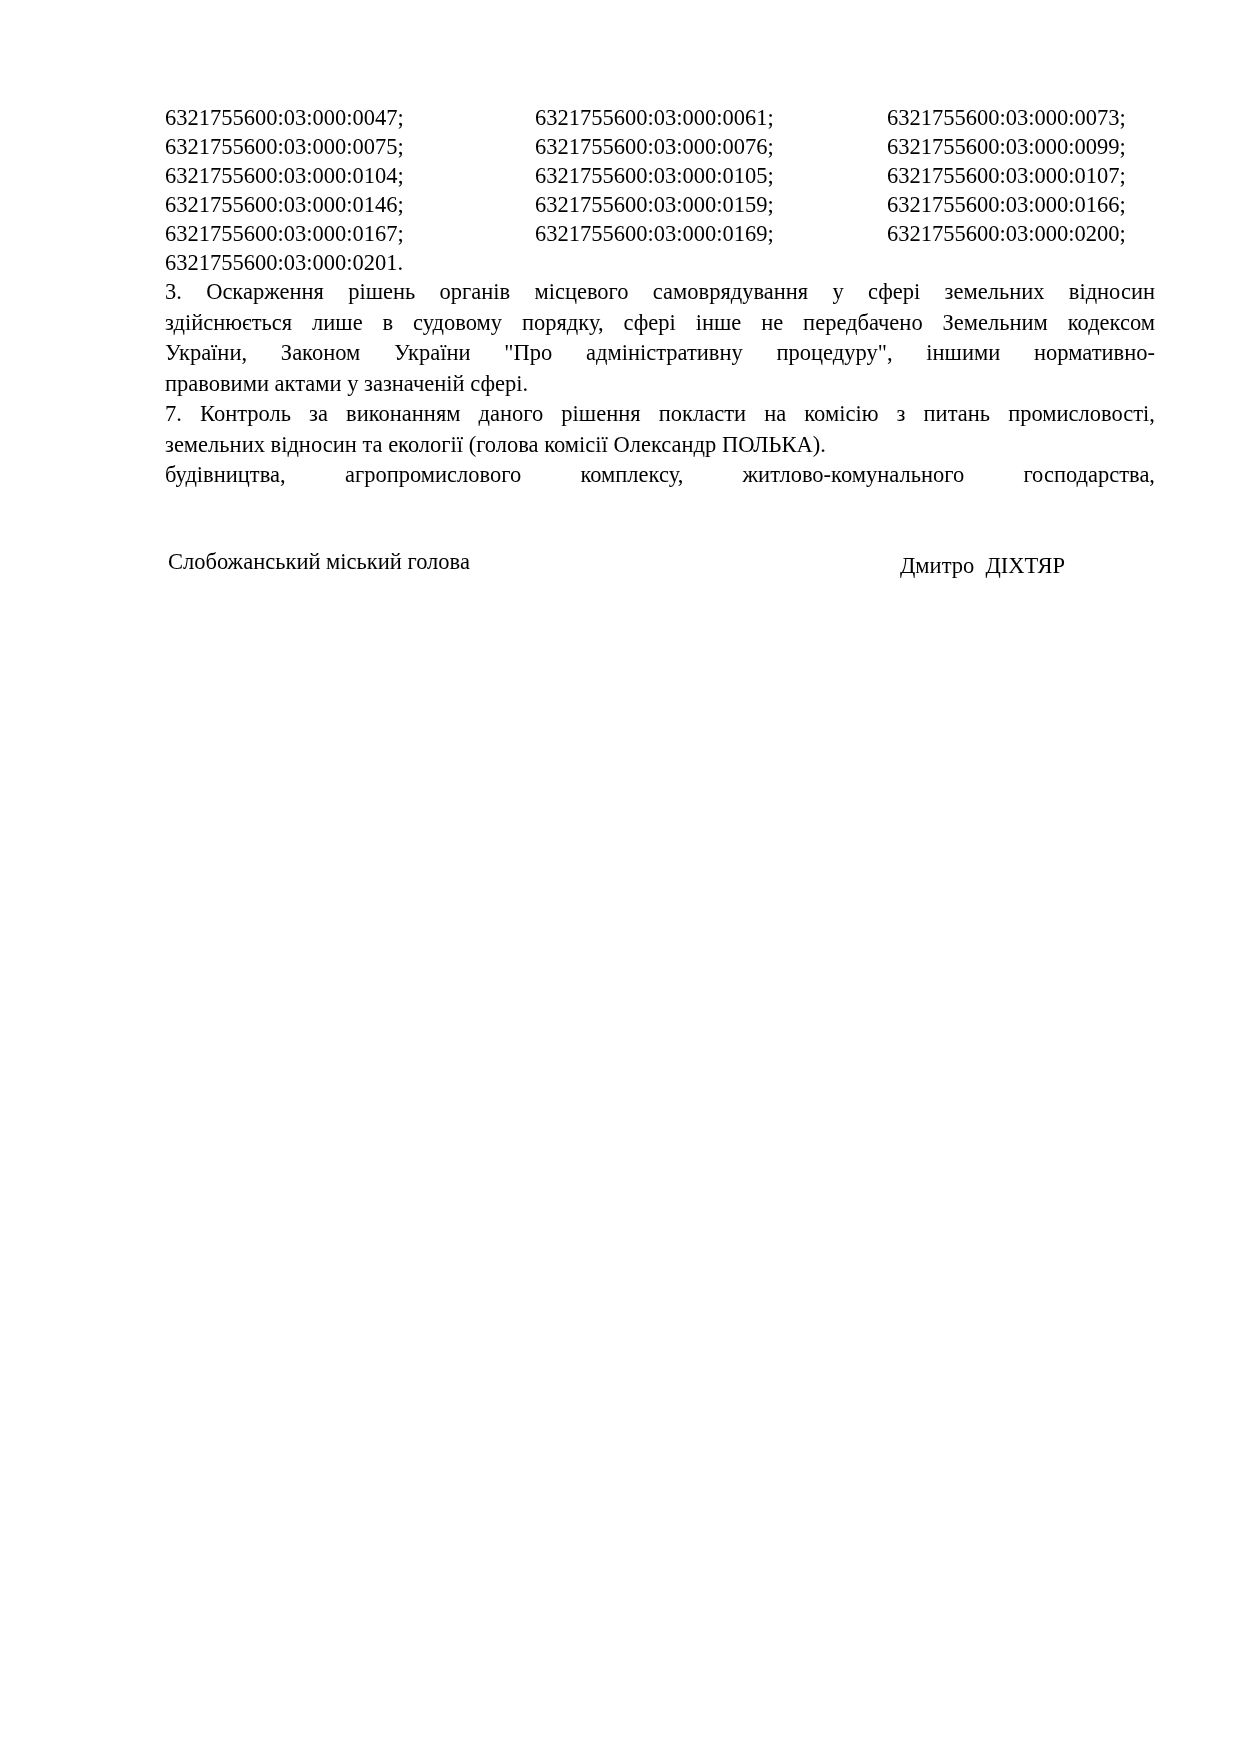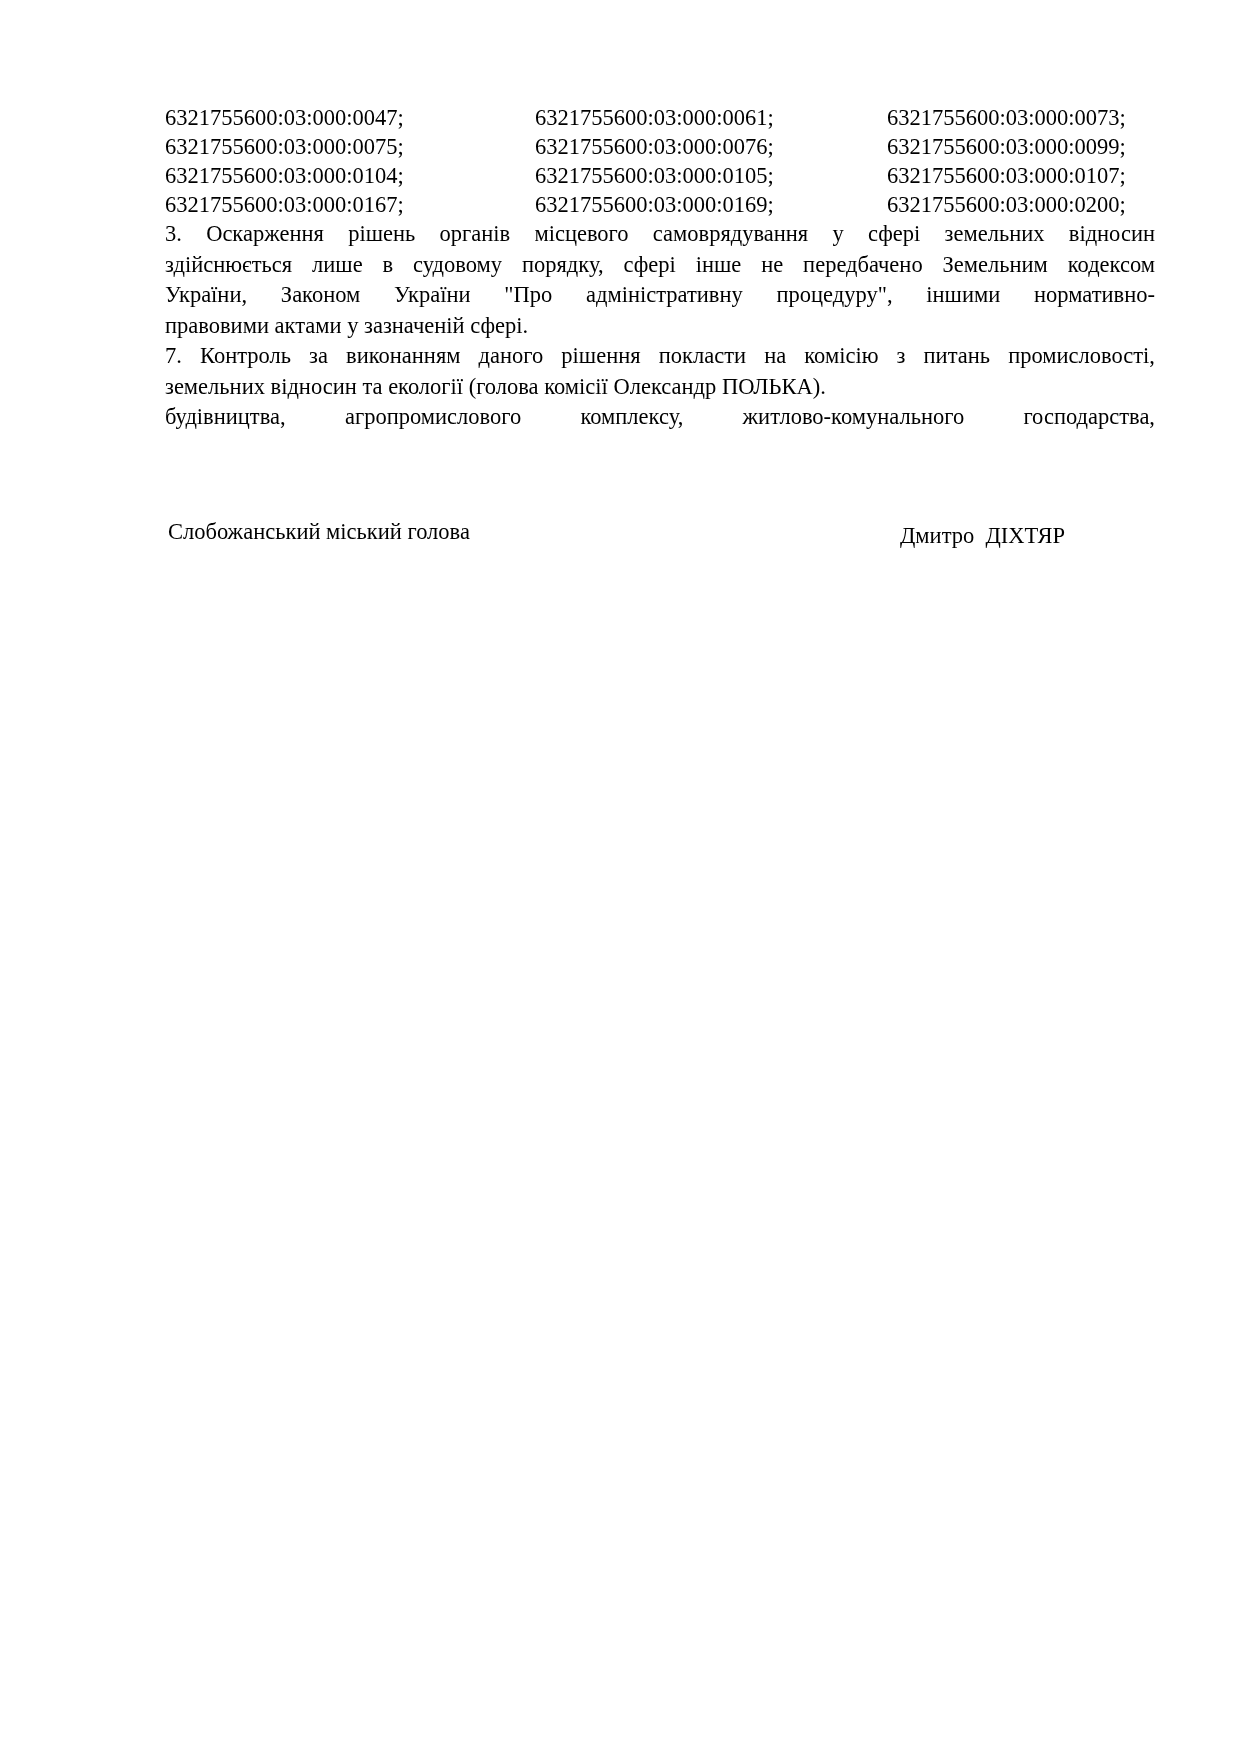--- a/index.html
+++ b/index.html
@@ -41,21 +41,21 @@
   .line {
     line-height: 30.5px;
     text-align: justify;
     text-align-last: justify;
   }
   .line.last {
     text-align-last: left;
   }
   .signature-row {
     position: relative;
-    margin-top: 84px;
+    margin-top: 56px;
     height: 29px;
     line-height: 29px;
   }
   .sig-title {
     padding-left: 3px;
     white-space: pre;
   }
   .sig-name {
     position: absolute;
     left: 735px;
@@ -79,23 +79,31 @@
           <span class="cad-cell">6321755600:03:000:0075;</span>
           <span class="cad-cell">6321755600:03:000:0076;</span>
           <span class="cad-cell">6321755600:03:000:0099;</span>
         </div>
         <div class="cad-row">
           <span class="cad-cell">6321755600:03:000:0104;</span>
           <span class="cad-cell">6321755600:03:000:0105;</span>
           <span class="cad-cell">6321755600:03:000:0107;</span>
         </div>
         <div class="cad-row">
+          <span class="cad-cell">6321755600:03:000:0146;</span>
+          <span class="cad-cell">6321755600:03:000:0159;</span>
+          <span class="cad-cell">6321755600:03:000:0166;</span>
+        </div>
+        <div class="cad-row">
           <span class="cad-cell">6321755600:03:000:0167;</span>
           <span class="cad-cell">6321755600:03:000:0169;</span>
           <span class="cad-cell">6321755600:03:000:0200;</span>
+        </div>
+        <div class="cad-row">
+          <span class="cad-cell">6321755600:03:000:0201.</span>
         </div>
       </div>
 
     <div class="paragraph" id="para-0">
         <div class="line">3. Оскарження рішень органів місцевого самоврядування  у сфері земельних відносин</div>
         <div class="line">здійснюється лише в судовому порядку, сфері інше не передбачено Земельним кодексом</div>
         <div class="line">України, Законом  України "Про  адміністративну  процедуру",  іншими  нормативно-</div>
         <div class="line last">правовими актами у зазначеній сфері.</div>
       </div>
     <div class="paragraph" id="para-1">

